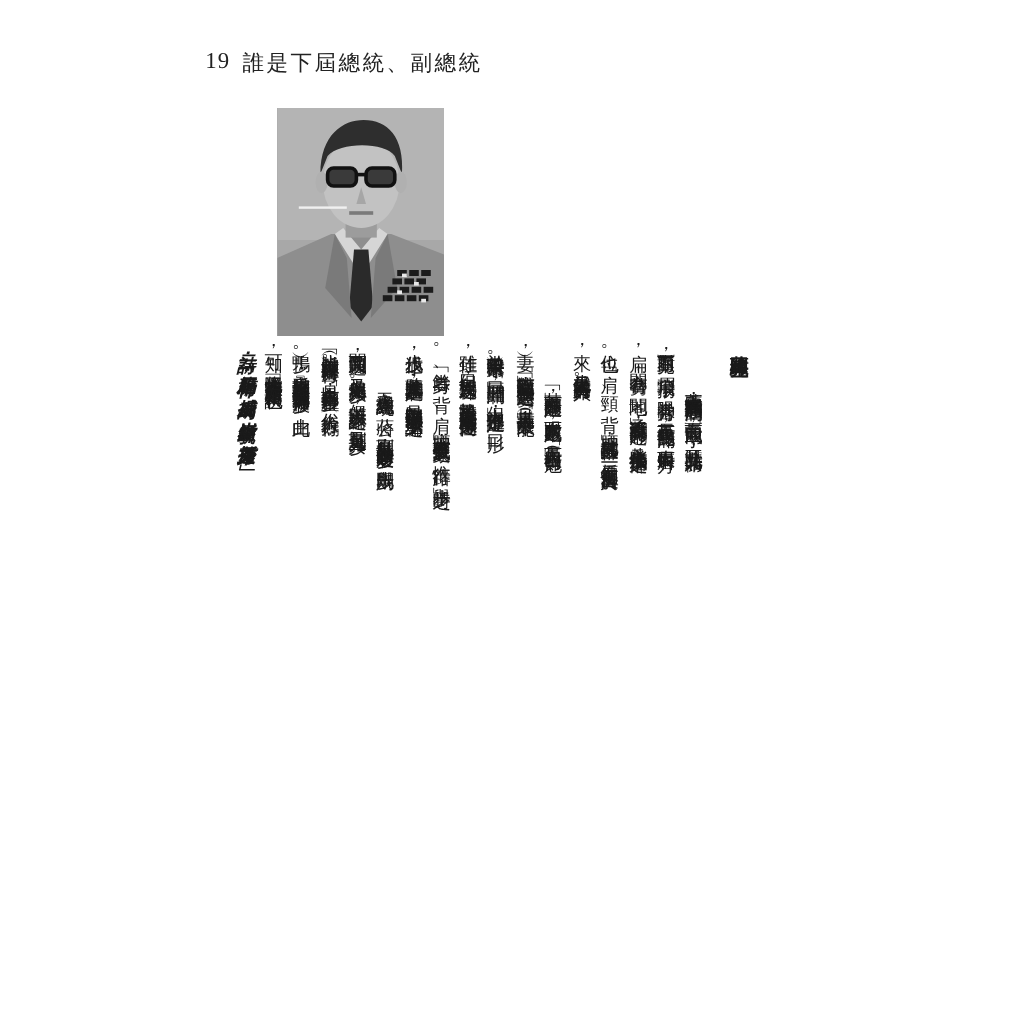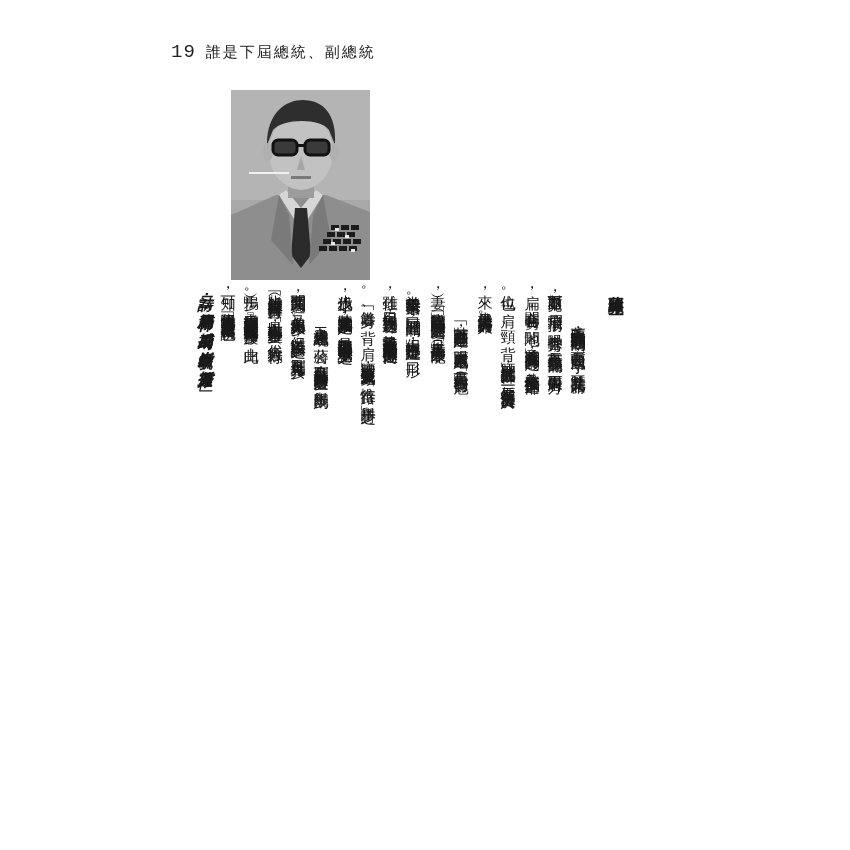--- a/index.html
+++ b/index.html
@@ -5,22 +5,22 @@
   html, body { margin:0; padding:0; }
   body {
     width:850px; height:850px; background:#ffffff; position:relative; overflow:hidden;
     font-family: "DejaVu Serif", "Liberation Serif", serif; color:#1a1a1a;
   }
   .header {
     position:absolute; left:171px; top:40px; height:24px;
     font-size:17px; letter-spacing:1px; color:#222;
     display:flex; align-items:center; gap:10px;
   }
-  .header .pgnum { font-family:Liberation Mono, monospace; font-size:19px; }
-  .header .title { font-size:15px; letter-spacing:2px;text-align:right; }
+  .header .pgnum { font-family:Liberation Serif, serif; font-size:19px; }
+  .header .title { font-size:18px; letter-spacing:2px;text-align:right; }
   .photo {
     position:absolute; left:231px; top:90px; width:139px; height:190px;
     background:#9a9a9a; overflow:hidden;
   }
   .photo svg { width:100%; height:100%; display:block; }
   .textblock {
     position:absolute; top:283px; left:190px; width:455px; height:520px;
   }
   .col {
     position:absolute; top:0; height:520px;

